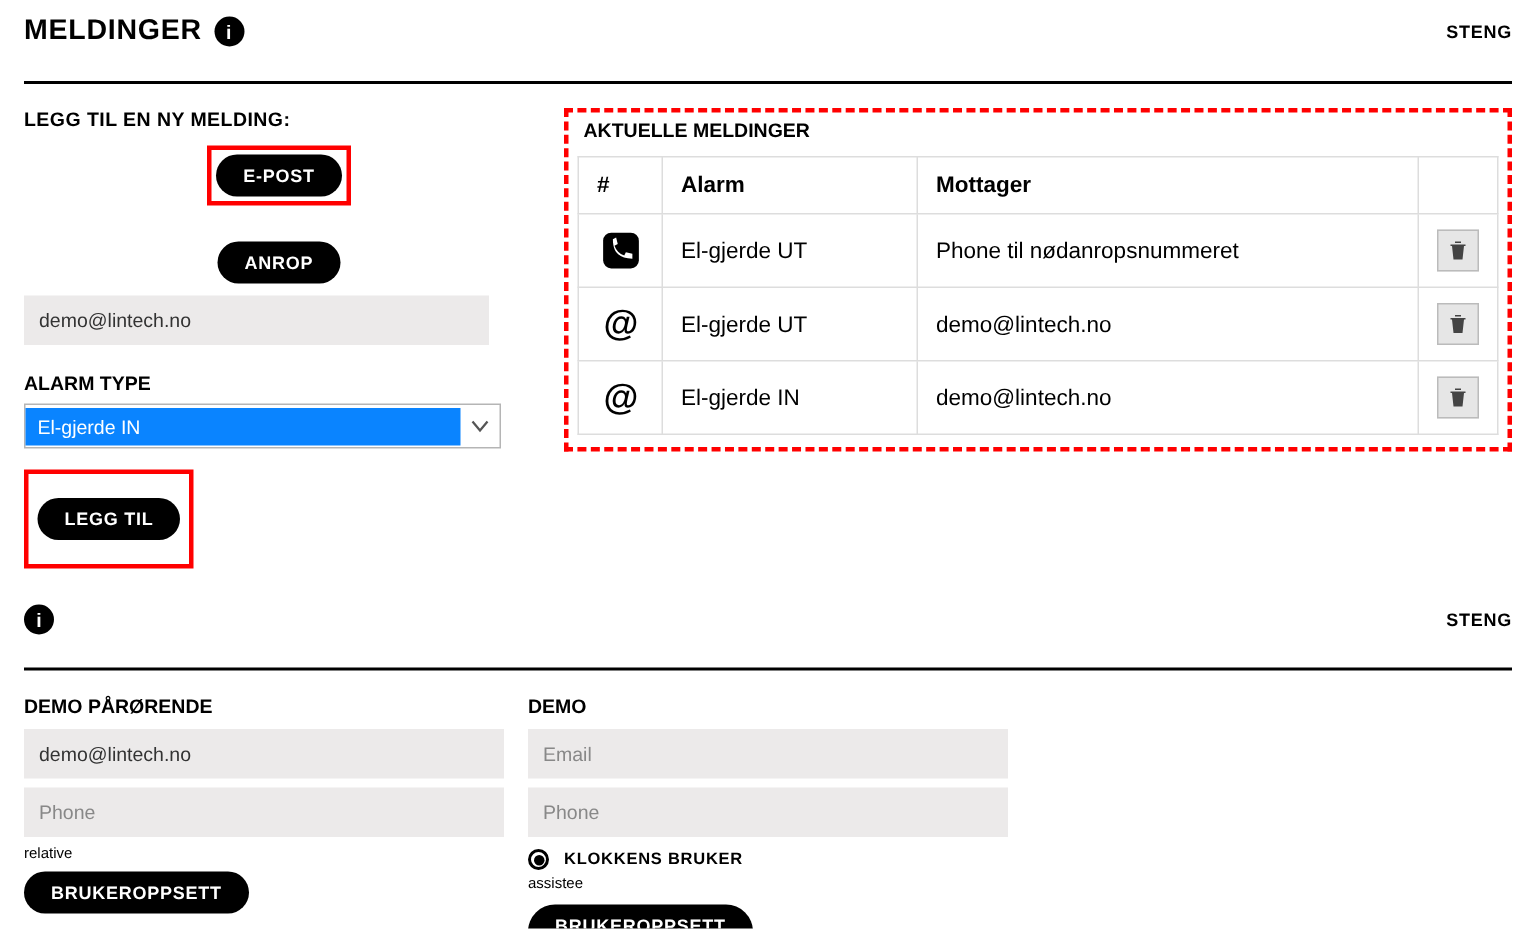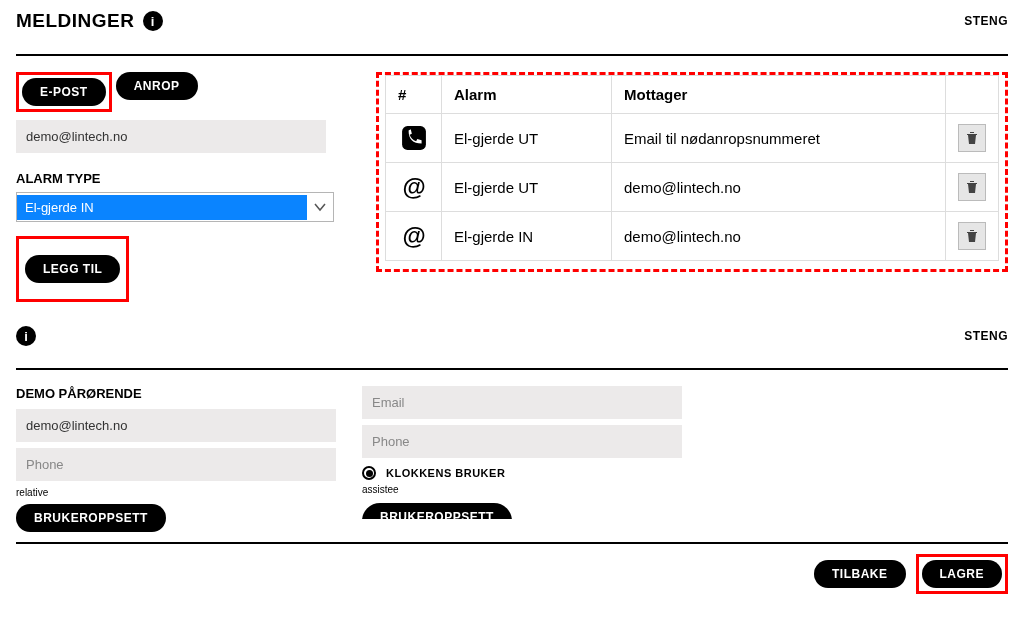--- a/index.html
+++ b/index.html
@@ -29,21 +29,21 @@
     .columns { display: flex; gap: 20px; }
     .col-left { width: 340px; flex: 0 0 340px; }
     .col-right { flex: 1; position: relative; }
     .sub-label { font-weight: 800; font-size: 13px; letter-spacing: 0.3px; margin-bottom: 10px; }
     .pill {
       background: #000; color: #fff; border: none; border-radius: 18px;
       padding: 7px 18px; font-weight: 800; font-size: 12px; letter-spacing: 0.5px; cursor: pointer;
     }
     .hl-box { border: 3px solid #ff0000; padding: 3px; display: inline-block; }
     .hl-box-padded { border: 3px solid #ff0000; padding: 16px 6px; display: inline-block; }
-    .tab-row { display: flex; gap: 4px; align-items: flex-start; margin-bottom: 8px; }
+    .tab-row { display: flex; gap: 24px; align-items: center; margin-bottom: 8px; flex-direction: column; }
     .text-input {
       width: 310px; background: #eceaea; border: none; padding: 9px 10px; font-size: 13px; color: #333;
     }
     .text-input::placeholder { color: #888; }
     .alarm-type-label { font-weight: 800; font-size: 13px; margin: 18px 0 6px 0; }
     .select-wrap {
       width: 318px; border: 1px solid #b5b5b5; display: flex; align-items: center;
       background: #fff;
     }
     .select-val {
@@ -64,21 +64,21 @@
     .col-hash { width: 56px; text-align:center; }
     .col-alarm { width: 170px; }
     .col-del { width: 46px; text-align:center; }
     .trash-btn {
       width: 28px; height: 28px; background: #e6e6e6; border: 1px solid #bbb; display:inline-flex;
       align-items:center; justify-content:center; cursor:pointer;
     }
     .icon-cell { display:flex; align-items:center; justify-content:center; }
     .fjern-row { text-align:right; margin-top:12px; }
     .user-section { margin-top: 24px; }
-    .user-cols { display:flex; gap: 26px; }
+    .user-cols { display:flex; gap: 16px; }
     .user-col { width: 320px; }
     .user-name { font-weight:800; font-size:13px; margin-bottom:8px; }
     .role-text { font-size:10px; margin: 6px 0 6px 0; }
     .radio-row { display:flex; align-items:center; gap:10px; margin: 8px 0 4px 0; }
     .radio-dot {
       width:14px; height:14px; border:2px solid #000; border-radius:50%; display:inline-flex; align-items:center; justify-content:center;
     }
     .radio-dot .inner { width:7px; height:7px; background:#000; border-radius:50%; }
     .radio-label { font-weight:700; font-size:11px; letter-spacing:0.5px; }
     .bottom-divider { border-top:2px solid #000; margin-top:10px; }
@@ -96,20 +96,21 @@
 <div class="section-header">
   <div class="section-title-wrap">
     <div class="section-title">MELDINGER</div>
     <div class="info-badge">i</div>
   </div>
   <div class="steng">STENG</div>
 </div>
 
 <div class="columns">
   <div class="col-left">
+    <div class="sub-label">LEGG TIL EN NY MELDING:</div>
 
     <div class="tab-row">
       <span class="hl-box">
         <button class="pill">E-POST</button>
       </span>
       <button class="pill">ANROP</button>
     </div>
 
     <input class="text-input" value="demo@lintech.no" style="">
 
@@ -125,41 +126,42 @@
 
     <div style="margin-top:14px">
       <span class="hl-box-padded">
         <button class="pill">LEGG TIL</button>
       </span>
     </div>
   </div>
 
   <div class="col-right">
     <div class="aktuelle-wrap">
+      <div class="aktuelle-title">AKTUELLE MELDINGER</div>
       <table class="msg-table">
         <thead>
           <tr>
             <th class="col-hash">#</th>
             <th class="col-alarm">Alarm</th>
             <th>Mottager</th>
             <th class="col-del"></th>
           </tr>
         </thead>
         <tbody>
           <tr>
             <td class="col-hash">
                 <div class="icon-cell">
               <svg width="26" height="26" viewBox="0 0 24 24">
                     <rect x="1" y="1" width="22" height="22" rx="5" fill="#000"></rect>
                     <path d="M7 5c0 8 4 12 12 12l0-3-4-1-1 2c-3-1-5-3-6-6l2-1-1-4z" fill="#fff"></path>
                   </svg>
             </div>
               </td>
             <td>El-gjerde UT</td>
-            <td>Email til nødanropsnummeret</td>
+            <td>Phone til nødanropsnummeret</td>
             <td class="col-del"><span class="trash-btn">
               <svg width="14" height="14" viewBox="0 0 14 14">
                     <path d="M3 4h8l-1 9H4zM2 3h10v1H2zM5 1h4v1H5z" fill="#444"></path>
                   </svg>
             </span></td>
           </tr>
           <tr>
             <td class="col-hash">
                 <div class="icon-cell">
               <svg width="26" height="26" viewBox="0 0 24 24">
@@ -209,20 +211,21 @@
     <div class="user-col">
       <div class="user-name">DEMO PÅRØRENDE</div>
       <input class="text-input" style="width: 100%;" value="demo@lintech.no">
       <div style="height:6px"></div>
       <input class="text-input" style="width: 100%;" placeholder="Phone">
       <div class="role-text">relative</div>
       <button class="pill">BRUKEROPPSETT</button>
     </div>
 
     <div class="user-col">
+      <div class="user-name">DEMO</div>
       <input class="text-input" style="width: 100%;" placeholder="Email">
       <div style="height:6px"></div>
       <input class="text-input" style="width: 100%;" placeholder="Phone">
       <div class="radio-row">
         <span class="radio-dot">
             <span class="inner"></span>
           </span>
         <span class="radio-label">KLOKKENS BRUKER</span>
       </div>
       <div class="role-text" style="margin-top:2px">assistee</div>

